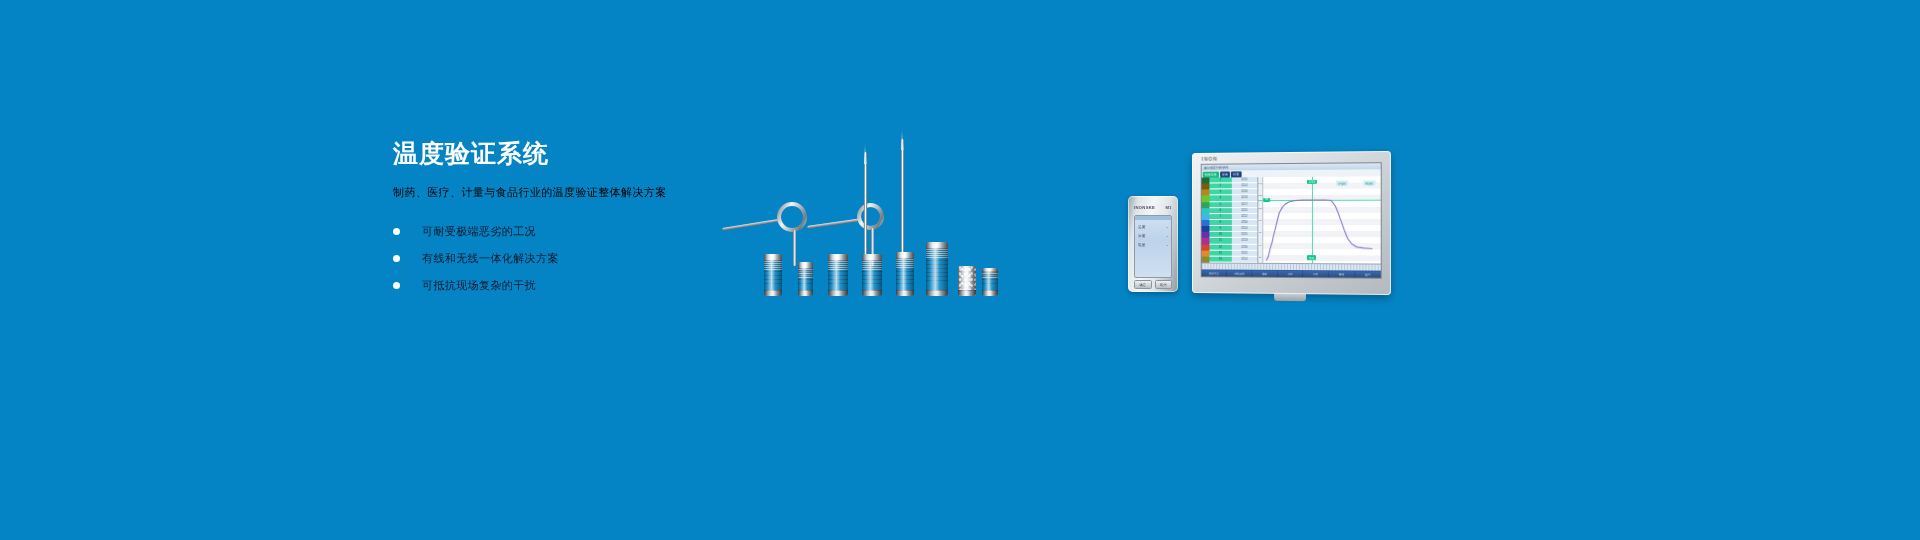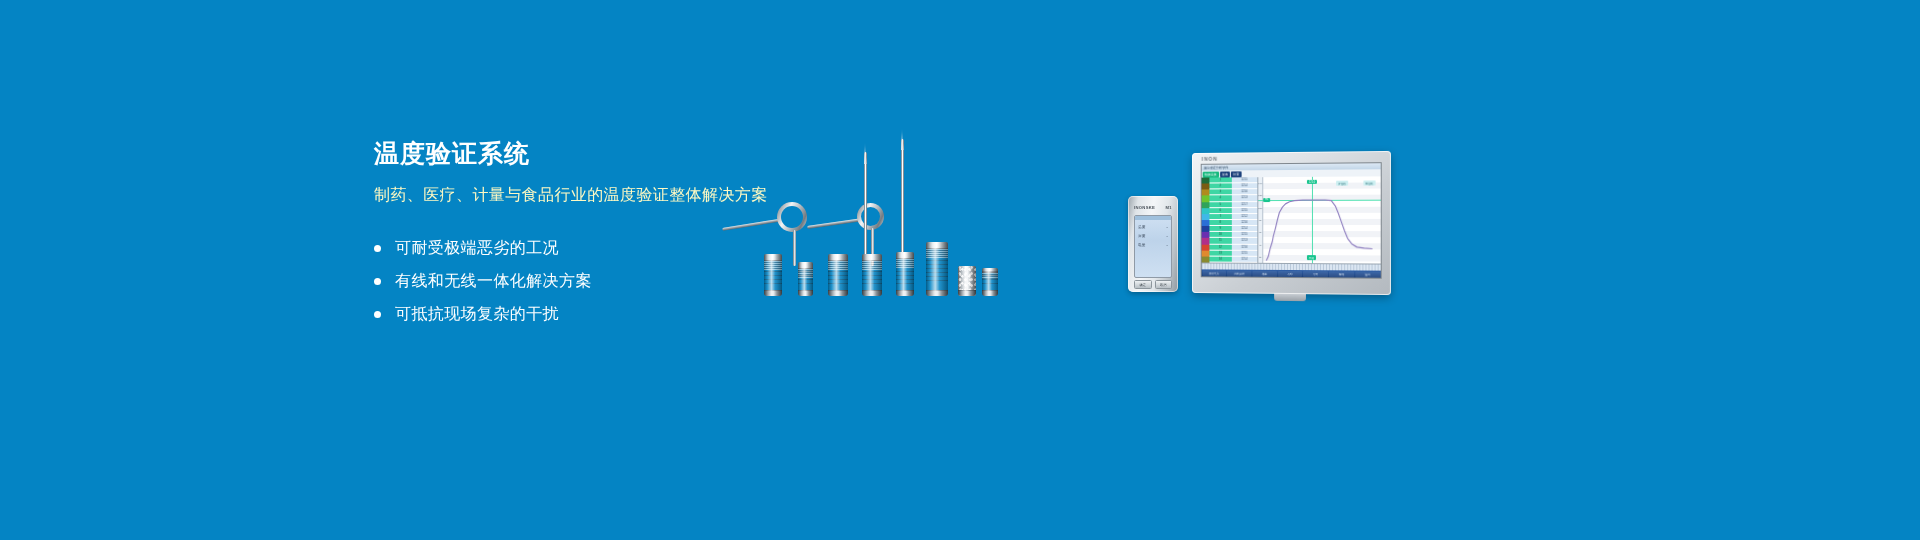--- a/index.html
+++ b/index.html
@@ -7,34 +7,34 @@
   html,body { width:1920px; height:540px; overflow:hidden; }
   body {
     background:#0484c4;
     font-family:"Liberation Sans","DejaVu Sans",sans-serif;
     -webkit-font-smoothing:antialiased;
   }
 
   .banner { position:relative; width:1920px; height:540px; background:#0484c4; }
 
   
-  .copy { position:absolute; left:374px; top:140px; width:420px; color:#ffffff; }
+  .copy { position:absolute; left:393px; top:140px; width:420px; color:#ffffff; }
 
   .headline {
     font-size:25px; font-weight:bold; letter-spacing:1px;
     color:#ffffff; line-height:1.1; margin-bottom:17px;
   }
   .subhead {
-    font-size:16px; font-weight:normal; color:#fef9c3;
-    letter-spacing:.4px; margin-bottom:32px; white-space:nowrap;
+    font-size:11px; font-weight:normal; color:#000000;
+    letter-spacing:.4px; margin-bottom:24px; white-space:nowrap;
   }
   .bullets { list-style:none; }
   .bullet {
-    display:flex; align-items:center; gap:14px;
-    font-size:16px; color:#ffffff; letter-spacing:.4px;
+    display:flex; align-items:center; gap:22px;
+    font-size:11px; color:#0f172a; letter-spacing:.4px;
     margin-bottom:12px; white-space:nowrap;
   }
   .dot { width:7px; height:7px; border-radius:50%; background:#ffffff; flex:none; }
 
   
   .scene { position:absolute; left:700px; top:120px; width:520px; height:190px; }
 
   
   .coil { position:absolute; }
   .coil .ring {

